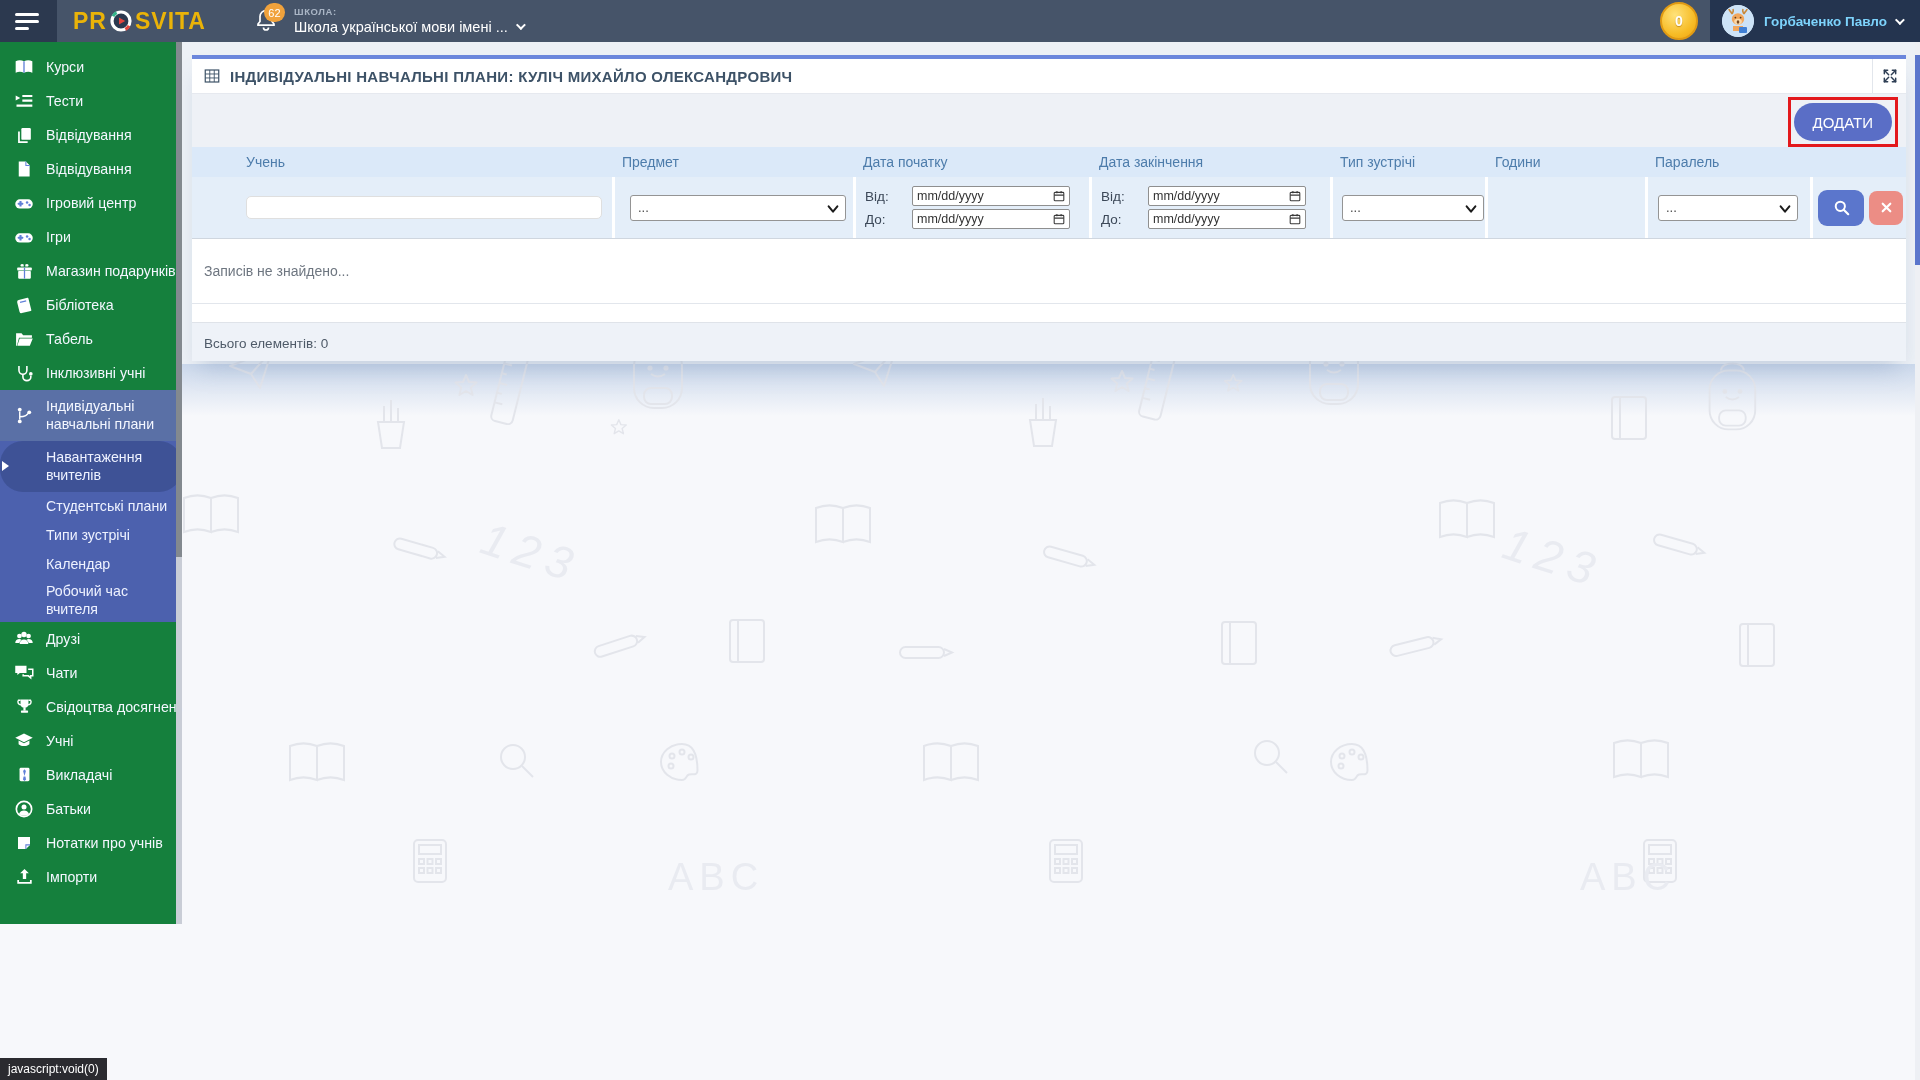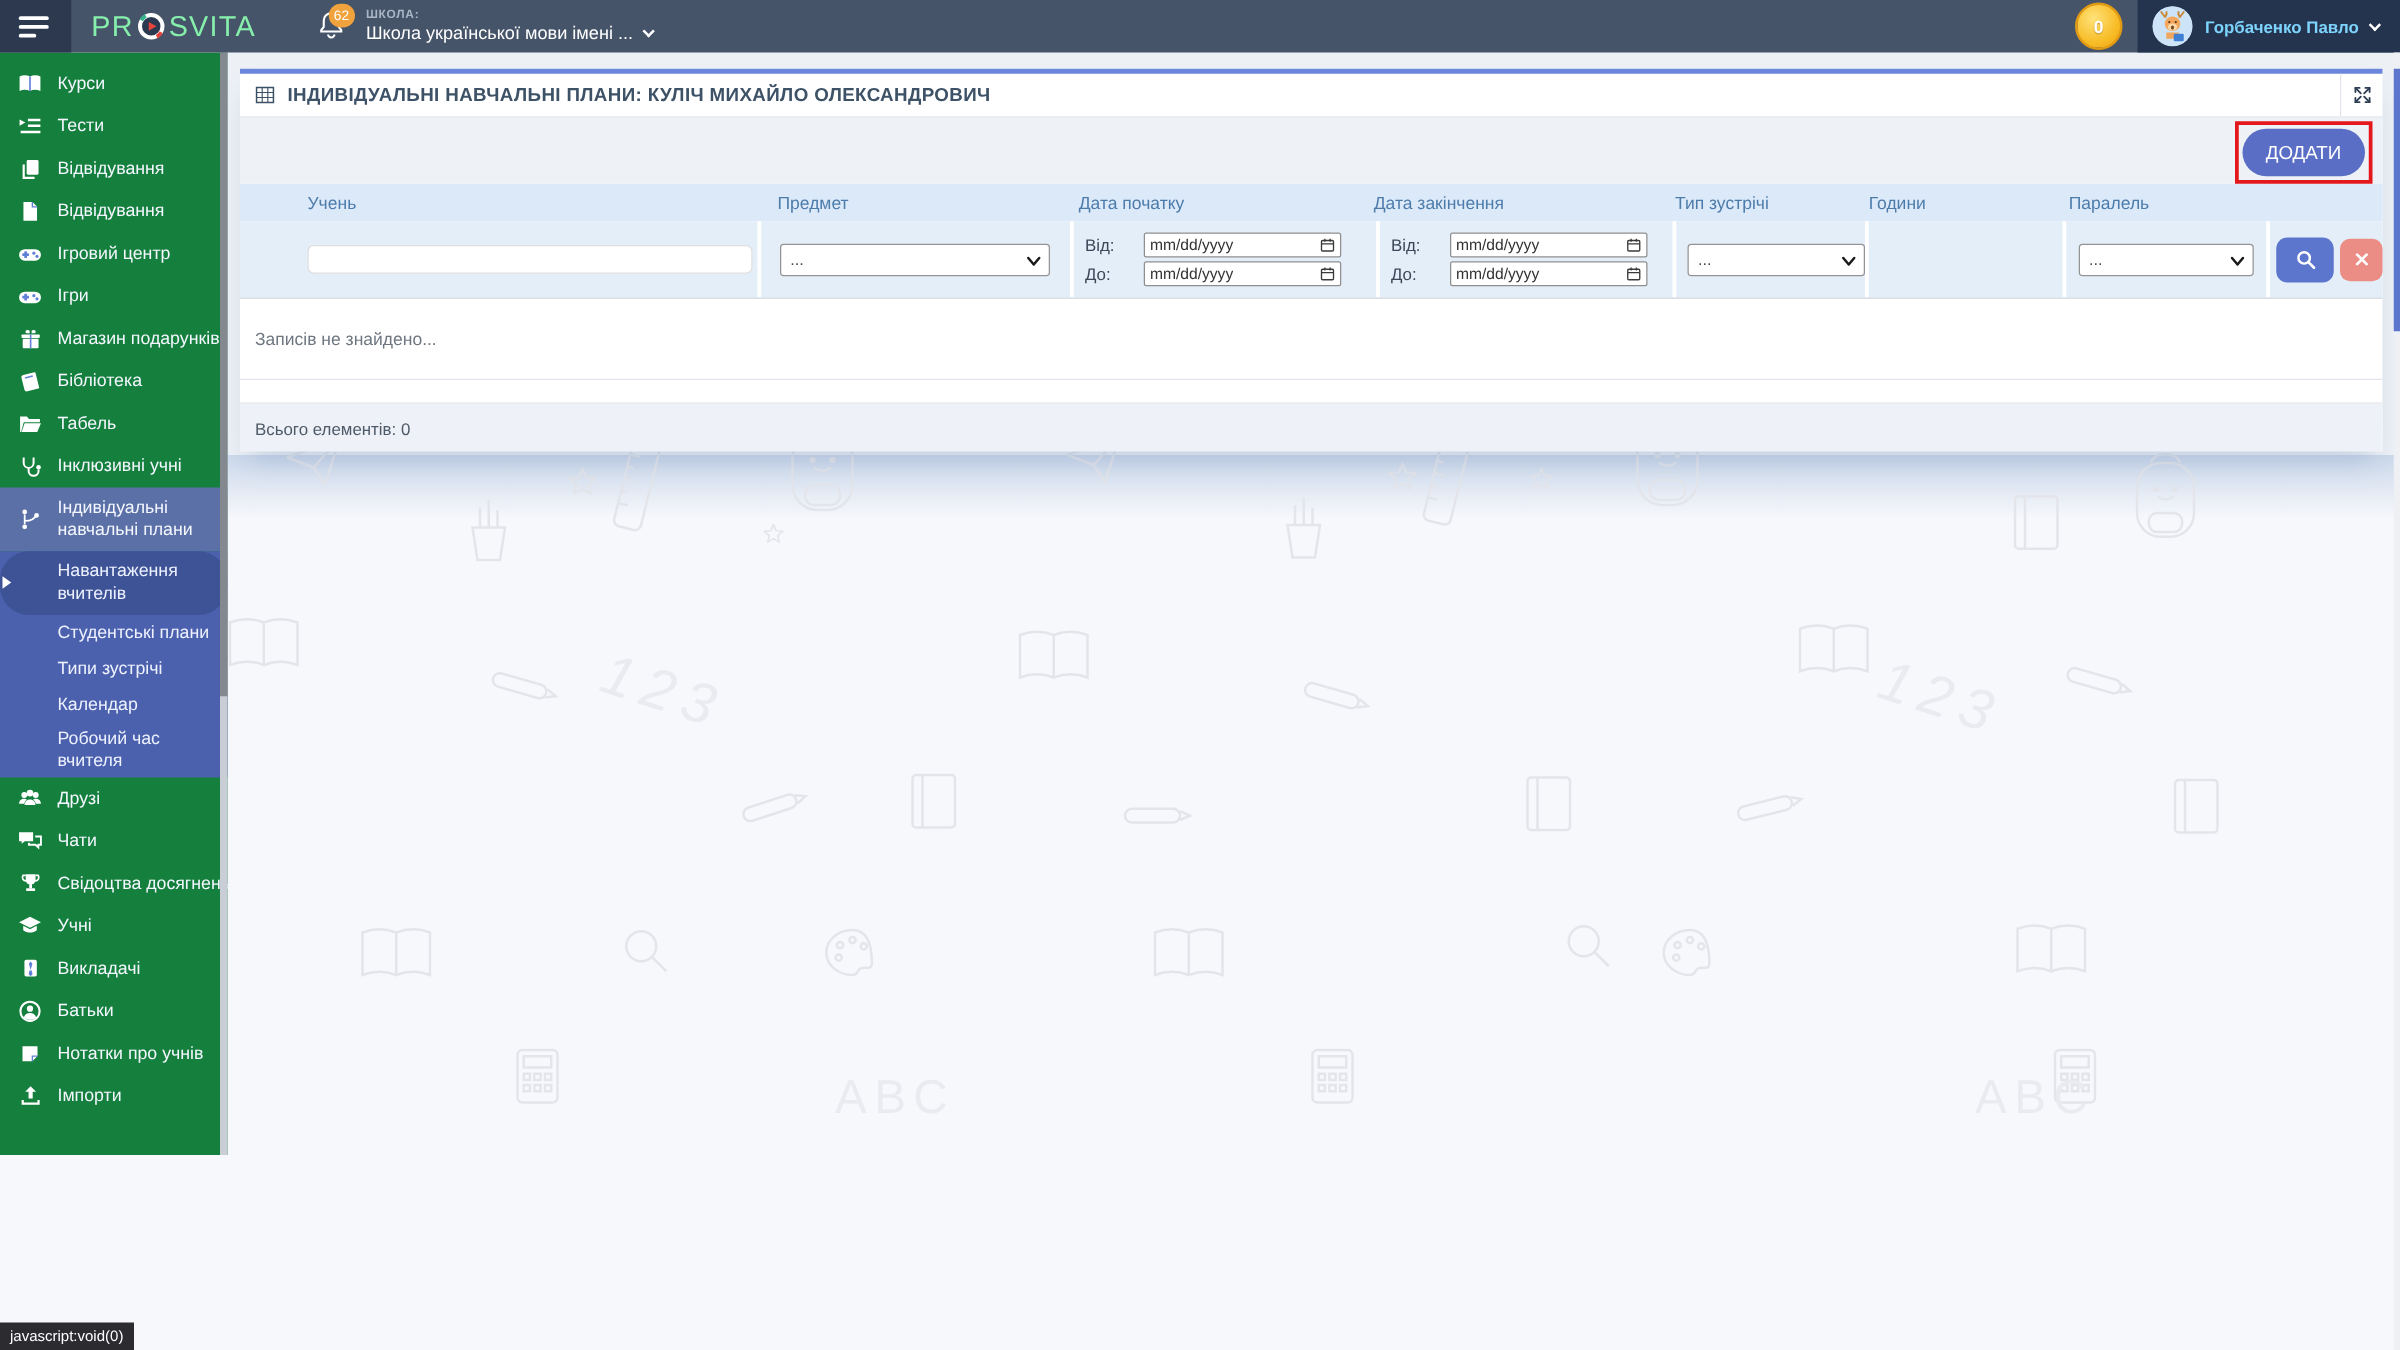--- a/index.html
+++ b/index.html
@@ -7,22 +7,22 @@
     font-family:"Liberation Sans", sans-serif; background:#f7f8fb; }
 
   
   .topbar { position:fixed; left:0; top:0; width:1920px; height:42px;
     background:#465469; display:flex; align-items:center; z-index:50; }
   .hamburger { width:57px; height:42px; background:#2c394f; display:flex;
     flex-direction:column; justify-content:center; gap:4px; padding-left:15px; cursor:pointer; }
   .hamburger span { display:block; height:3px; background:#fff; border-radius:2px; }
   .hamburger span:nth-child(1){width:24px}.hamburger span:nth-child(2){width:24px}
   .hamburger span:nth-child(3){width:14px}
-  .logo { display:flex; align-items:center; margin-left:16px; color:#86efac;
-    font-weight:normal; font-size:23px; letter-spacing:1px; }
+  .logo { display:flex; align-items:center; margin-left:16px; color:#eab308;
+    font-weight:bold; font-size:23px; letter-spacing:1px; }
   .logo svg { margin:0 1px; }
   .bellwrap { position:relative; margin-left:48px; width:26px; height:28px; cursor:pointer; }
   .badge { position:absolute; top:-4px; left:10px; min-width:21px; height:19px;
     background:#f0a23c; border-radius:10px; color:#fff; font-size:11px; font-weight:normal;
     display:flex; align-items:center; justify-content:center; padding:0 4px; }
   .school { margin-left:14px; line-height:1.25; cursor:pointer; }
   .school .lab { font-size:9.5px; font-weight:bold; color:#aab6c6; letter-spacing:.6px; }
   .school .nm { font-size:14.5px; color:#fff; display:flex; align-items:center; gap:8px; }
   .chev { width:7px; height:7px; border-right:2px solid #fff; border-bottom:2px solid #fff;
     transform:rotate(45deg) translateY(-2px); display:inline-block; }
@@ -91,21 +91,21 @@
   .inp-student { margin-left:54px; width:356px; height:23px; border:1px solid #dfdfdf;
     border-radius:5px; background:#fff; font-family:inherit; font-size:13px; padding:0 8px; }
   .selwrap { position:relative; background:#fff; border:1px solid #949494; border-radius:3px; height:26px; }
   .selwrap select { appearance:none; -webkit-appearance:none; width:100%; height:100%;
     border:none; background:transparent; font-family:inherit; font-size:13px; color:#4a4a4a;
     padding:0 22px 0 7px; cursor:pointer; }
   .selwrap .chv { position:absolute; right:5px; top:6px; pointer-events:none; }
   .sel-subj { margin-left:15px; width:216px; }
   .sel-type { margin-left:9px; width:142px; }
   .sel-par  { margin-left:10px; width:140px; }
-  .datecol { flex-direction:column; justify-content:center; gap:3px; align-items:stretch !important;margin-left:12px; }
+  .datecol { flex-direction:column; justify-content:center; gap:3px; align-items:stretch !important; }
   .drow { display:flex; align-items:center; }
   .drow .dlab { flex:0 0 56px; padding-left:9px; font-size:13.5px; color:#3c4858; }
   .dinput { width:158px; height:20px; background:#fff; border:1px solid #8f8f8f; border-radius:2px;
     display:flex; align-items:center; justify-content:space-between; padding:0 4px;
     font-size:12.5px; color:#333; cursor:text; }
   .actions { gap:5px; padding-left:5px; }
   .btn-search { width:46px; height:36px; border:none; border-radius:9px; background:#5b76cc;
     display:flex; align-items:center; justify-content:center; cursor:pointer; }
   .btn-clear { width:34px; height:34px; border:none; border-radius:8px; background:#ec8d85;
     display:flex; align-items:center; justify-content:center; cursor:pointer; }

